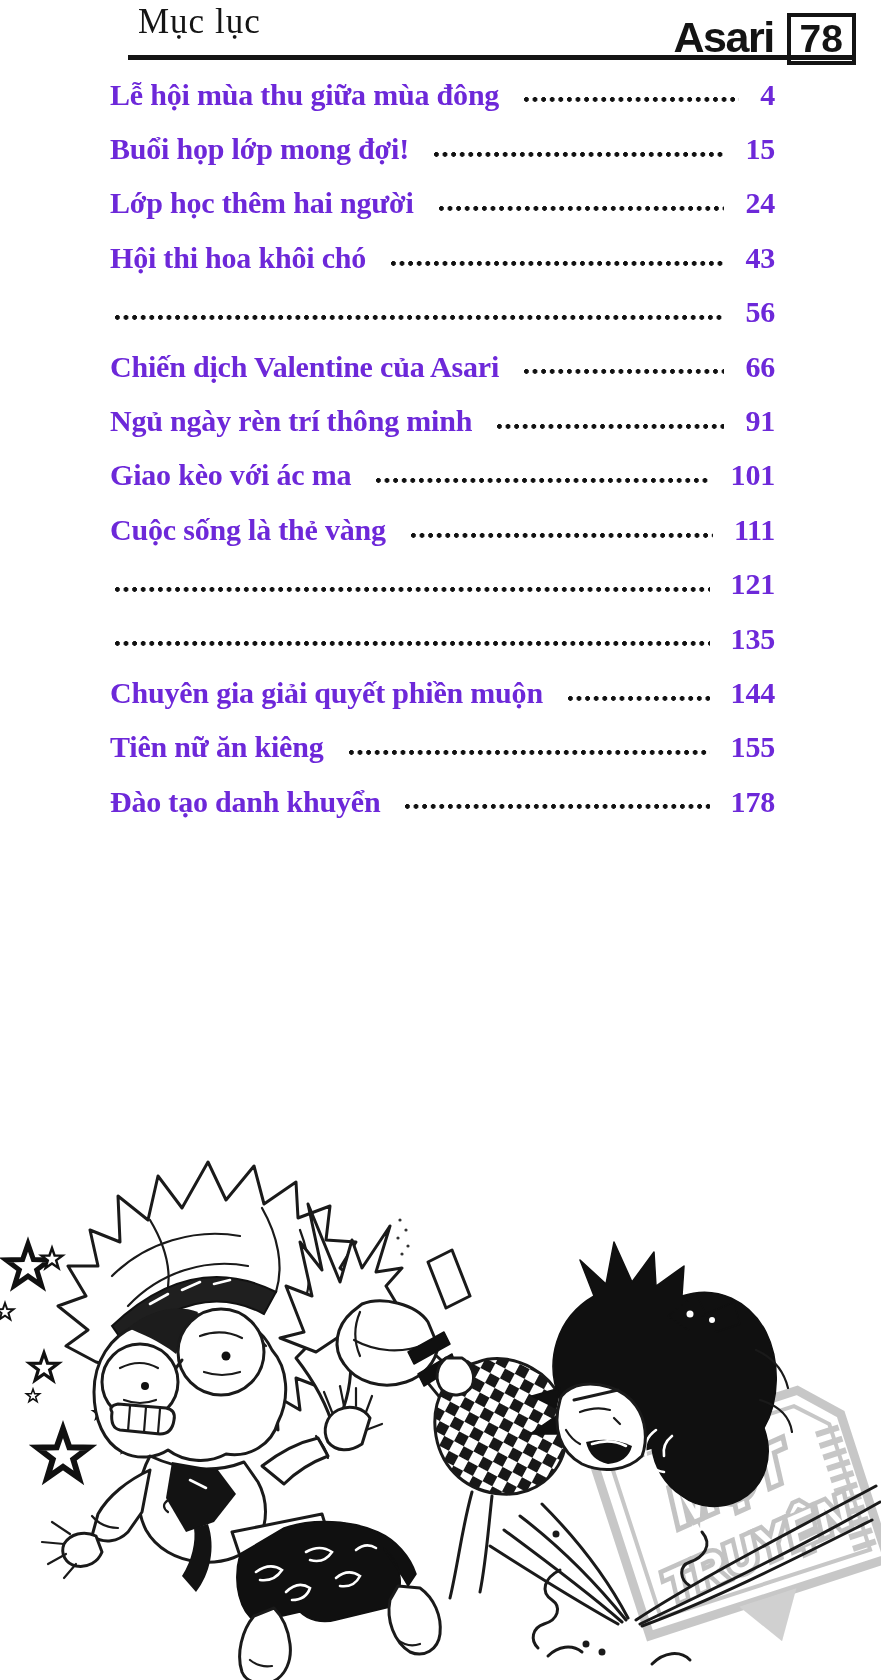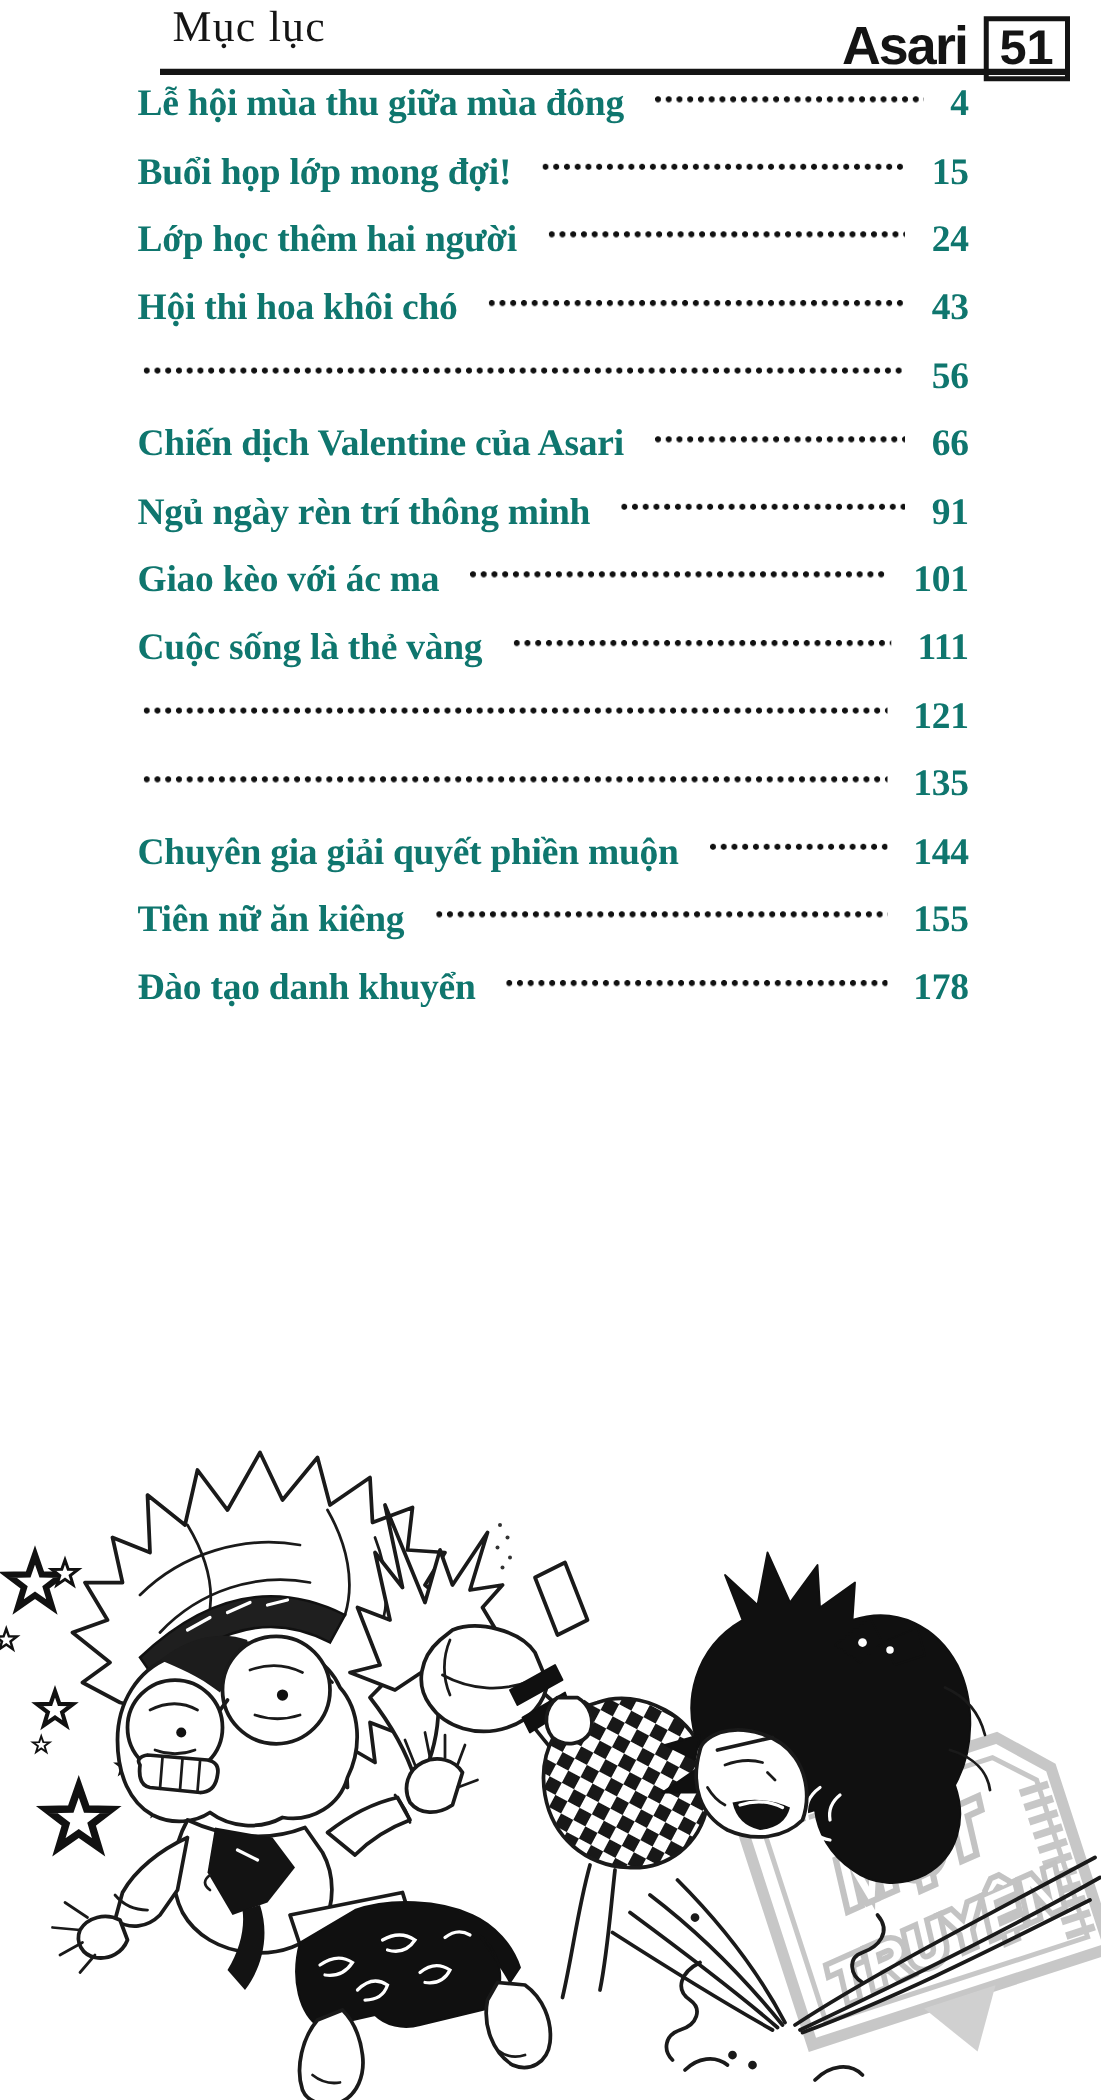--- a/index.html
+++ b/index.html
@@ -9,21 +9,21 @@
   
   .title{position:absolute;left:138px;top:2px;margin:0;font-size:35px;font-weight:400;letter-spacing:1px;color:#151515;}
   .brand{position:absolute;top:13px;right:25px;display:flex;align-items:flex-start;gap:13px;
          font-family:"Liberation Sans","DejaVu Sans",sans-serif;font-weight:700;color:#141414;}
   .brand-name{font-size:43px;letter-spacing:-1.5px;line-height:48px;}
   .vol-box{font-size:39px;border:4px solid #141414;padding:0 9px;line-height:44px;display:block;background:#fff;}
   .rule{position:absolute;left:128px;right:25px;top:55px;height:5px;background:#141414;}
 
   
   .toc{position:absolute;left:110px;right:106px;top:56px;}
-  .toc-row{height:54.4px;display:flex;align-items:center;font-weight:700;font-size:30px;letter-spacing:-0.2px;color:#0f766e;gap:20px;}
+  .toc-row{height:54.4px;display:flex;align-items:flex-end;font-weight:700;font-size:30px;letter-spacing:-0.2px;color:#6d28d9;gap:20px;}
   .toc-row span{line-height:1.06;white-space:nowrap;}
   .toc-leader{flex:1 1 auto;height:5px;margin:0 1px 8px 5px;
     background-image:radial-gradient(circle at 2.4px 2.4px,#111 2.1px,transparent 2.7px);
     background-size:8.6px 5px;background-repeat:repeat-x;background-position:left bottom;}
 
   
   .illustration{position:absolute;left:0;top:1100px;width:881px;height:580px;}
   .ln{fill:none;stroke:#1a1a1a;stroke-width:3;stroke-linecap:round;stroke-linejoin:round;}
   .lnth{fill:none;stroke:#1a1a1a;stroke-width:2.2;stroke-linecap:round;}
   .wh{fill:#ffffff;stroke:#1a1a1a;stroke-width:3;stroke-linejoin:round;}
@@ -36,21 +36,21 @@
 </style>
 </head>
 <body>
 
 <div class="page">
 
   <h1 class="title">Mục lục</h1>
 
   <div class="brand">
     <span class="brand-name">Asari</span>
-    <span class="vol-box">51</span>
+    <span class="vol-box">78</span>
   </div>
 
   <div class="rule"></div>
 
   <div class="toc">
       <div class="toc-row">
       <span class="toc-title">Lễ hội mùa thu giữa mùa đông</span>
       <span class="toc-leader"></span>
       <span class="toc-page">4</span>
     </div>

